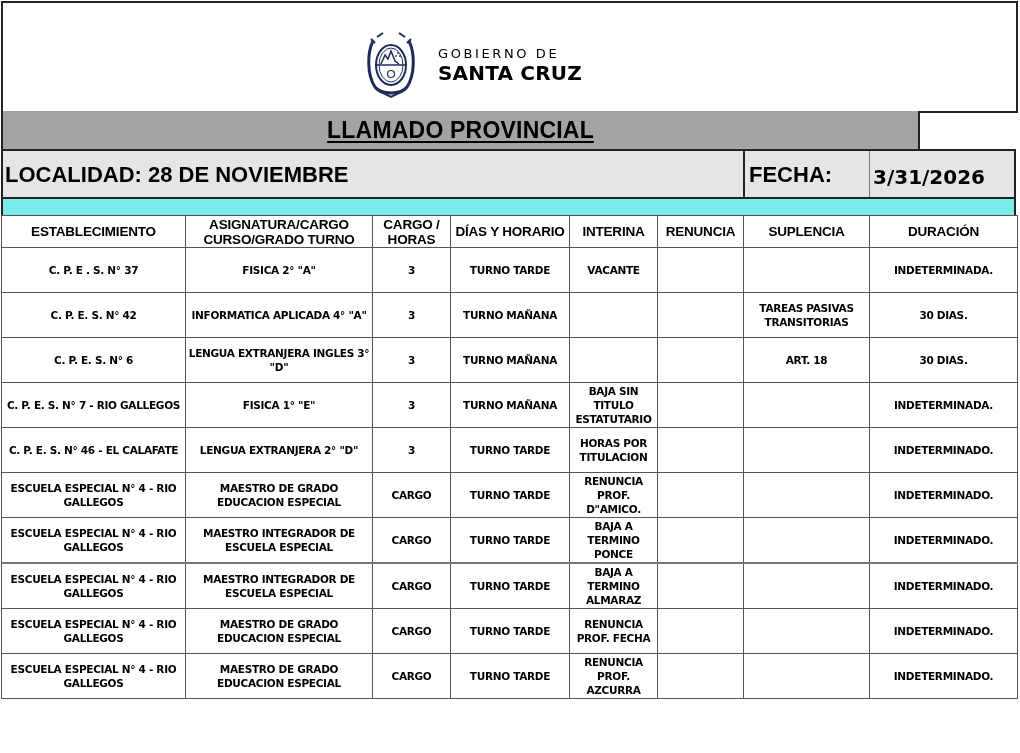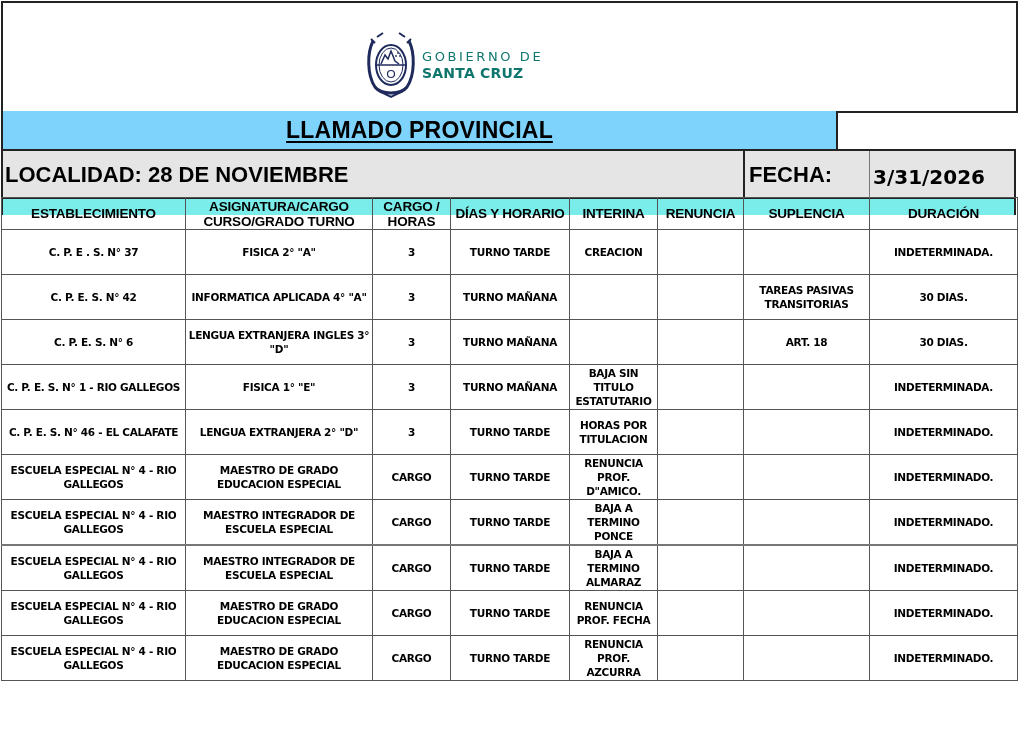--- a/index.html
+++ b/index.html
@@ -1,34 +1,34 @@
 <!DOCTYPE html>
 <html><head>
   <meta charset="utf-8">
   <style>
     html, body { margin: 0; padding: 0; background: #ffffff; }
     body { width: 1020px; height: 753px; position: relative; overflow: hidden; font-family: "Liberation Sans", sans-serif; color: #000; }
     .sheet { position: absolute; left: 1px; top: 1px; width: 1015px; }
     .logo-box { position: absolute; left: 0; top: 0; width: 1013px; height: 108px; border: 2px solid #222; border-bottom-width: 2px; background: #fff; }
     .logo { position: absolute; left: 362px; top: 26px; display: flex; align-items: center; }
     .crest { width: 52px; height: 72px; }
-    .gov { margin-left: 5px; color: #0f766e; line-height: 1; }
+    .gov { margin-left: 21px; color: #000000; line-height: 1; }
     .gov .l1 { font-family: "DejaVu Sans", sans-serif; font-size: 13px; letter-spacing: 2.6px; font-weight: normal; }
-    .gov .l2 { font-family: "DejaVu Sans", sans-serif; font-size: 14px; font-weight: bold; margin-top: 3px; letter-spacing: 0.2px; }
+    .gov .l2 { font-family: "DejaVu Sans", sans-serif; font-size: 20px; font-weight: bold; margin-top: 3px; letter-spacing: 0.2px; }
     .consejo { margin-left: 26px; color: #1f2a5c; font-family: "DejaVu Sans", sans-serif; font-size: 12.5px; line-height: 15px; }
-    .band-title { position: absolute; left: 0; top: 110px; width: 837px; height: 38px; background: #7dd3fc; border-left: 2px solid #222; border-right: 2px solid #222; box-sizing: border-box; display: flex; align-items: center; justify-content: center; }
+    .band-title { position: absolute; left: 0; top: 110px; width: 919px; height: 38px; background: #a3a3a3; border-left: 2px solid #222; border-right: 2px solid #222; box-sizing: border-box; display: flex; align-items: center; justify-content: center; }
     .band-title span { font-weight: bold; font-size: 23px; text-decoration: underline; text-underline-offset: 3px; letter-spacing: 0.2px; }
     .loc-row { position: absolute; left: 0; top: 148px; width: 1015px; height: 50px; box-sizing: border-box; border: 2px solid #222; background: #e5e5e5; }
     .loc-label { position: absolute; left: 2px; top: 0; height: 46px; line-height: 48px; font-weight: bold; font-size: 22px; }
     .fecha-cell { position: absolute; left: 740px; top: 0; width: 126px; height: 46px; border-left: 2px solid #222; box-sizing: border-box; }
     .fecha-cell span { position: absolute; left: 4px; top: 0; line-height: 48px; font-weight: bold; font-size: 22px; text-align: right; }
     .date-cell { position: absolute; left: 866px; top: 0; width: 156px; height: 46px; border-left: 1px solid #777; box-sizing: border-box; }
     .date-cell span { position: absolute; left: 3px; top: 2px; line-height: 48px; font-weight: bold; font-size: 20px; font-family: "DejaVu Sans", sans-serif; }
     .band-strip { position: absolute; left: 0; top: 198px; width: 1015px; height: 16px; background: #7aecea; border-left: 2px solid #222; border-right: 2px solid #222; box-sizing: border-box; }
-    table.grid { position: absolute; left: 0; top: 196px; border-collapse: collapse; table-layout: fixed; width: 1016px; }
+    table.grid { position: absolute; left: 0; top: 214px; border-collapse: collapse; table-layout: fixed; width: 1016px; }
     table.grid td, table.grid th { border: 1px solid #555; text-align: center; vertical-align: middle; padding: 0 2px; overflow: hidden; }
     table.grid th { height: 31px; font-weight: bold; font-size: 13.5px; line-height: 15px; font-family: "Liberation Sans", sans-serif; letter-spacing: -0.2px; }
     table.grid td { height: 44px; font-weight: bold; font-size: 10.5px; line-height: 14px; font-family: "DejaVu Sans", sans-serif; letter-spacing: -0.3px; }
     table.grid tr.data:nth-child(8) td { border-top: 2px solid #777; }
   </style>
 </head>
 <body>
 
 <div class="sheet">
   <div class="logo-box">
@@ -95,21 +95,21 @@
         <th>SUPLENCIA</th>
         <th>DURACIÓN</th>
       </tr>
     </thead>
     <tbody id="tbody">
         <tr class="data">
           <td>C. P. E . S. N° 37</td>
           <td>FISICA 2° "A"</td>
           <td>3</td>
           <td>TURNO TARDE</td>
-          <td>CREACION</td>
+          <td>VACANTE</td>
           <td></td>
           <td></td>
           <td>INDETERMINADA.</td>
         </tr>
         <tr class="data">
           <td>C. P. E. S. N° 42</td>
           <td>INFORMATICA APLICADA 4° "A"</td>
           <td>3</td>
           <td>TURNO MAÑANA</td>
           <td></td>
@@ -121,21 +121,21 @@
           <td>C. P. E. S. N° 6</td>
           <td>LENGUA EXTRANJERA INGLES 3° "D"</td>
           <td>3</td>
           <td>TURNO MAÑANA</td>
           <td></td>
           <td></td>
           <td>ART. 18</td>
           <td>30 DIAS.</td>
         </tr>
         <tr class="data">
-          <td>C. P. E. S. N° 1 - RIO GALLEGOS</td>
+          <td>C. P. E. S. N° 7 - RIO GALLEGOS</td>
           <td>FISICA 1° "E"</td>
           <td>3</td>
           <td>TURNO MAÑANA</td>
           <td>BAJA SIN TITULO ESTATUTARIO</td>
           <td></td>
           <td></td>
           <td>INDETERMINADA.</td>
         </tr>
         <tr class="data">
           <td>C. P. E. S. N° 46 - EL CALAFATE</td>

